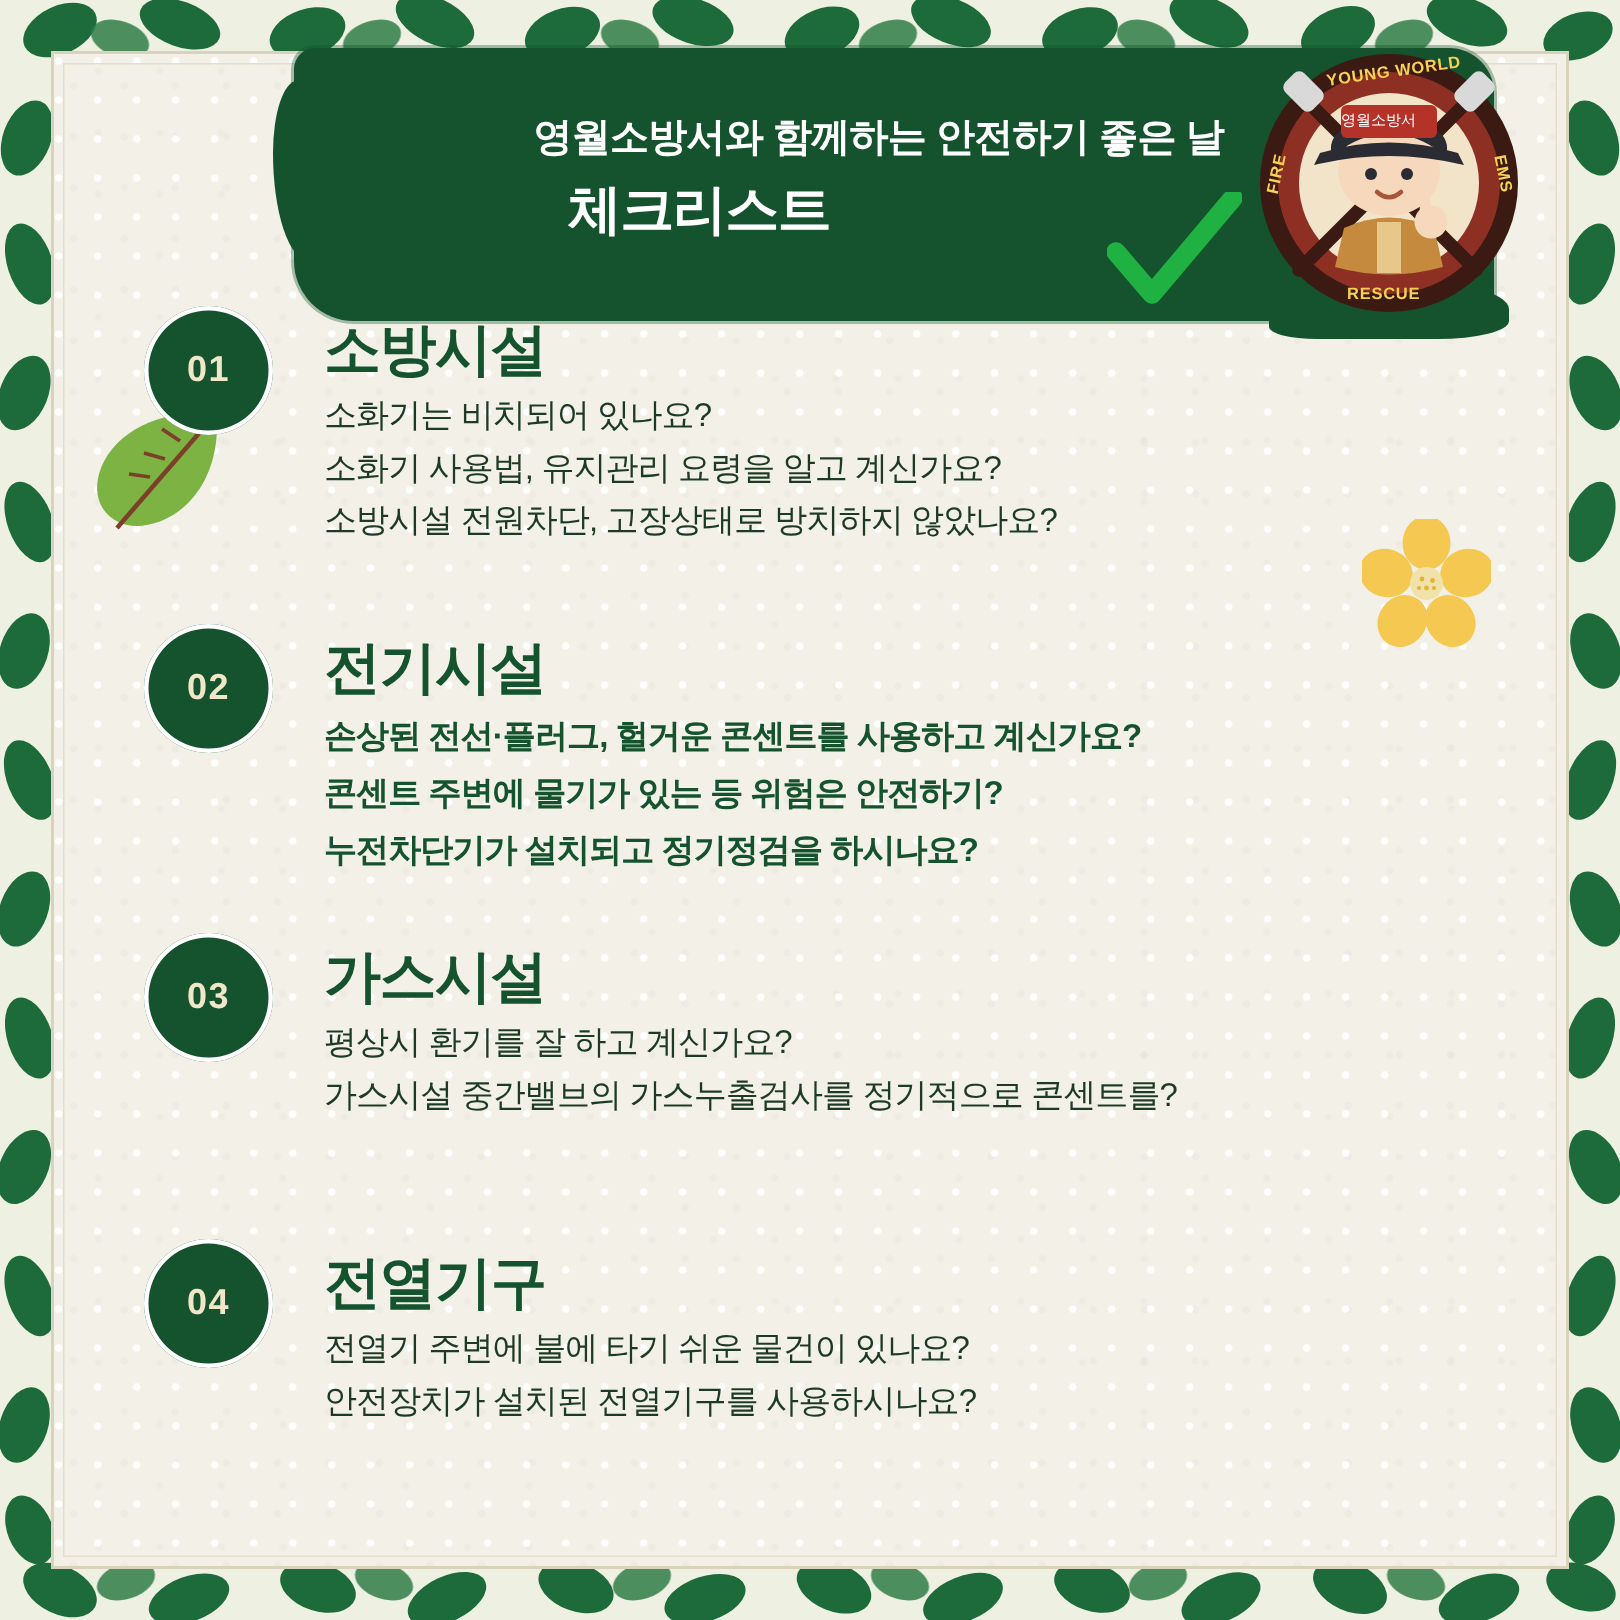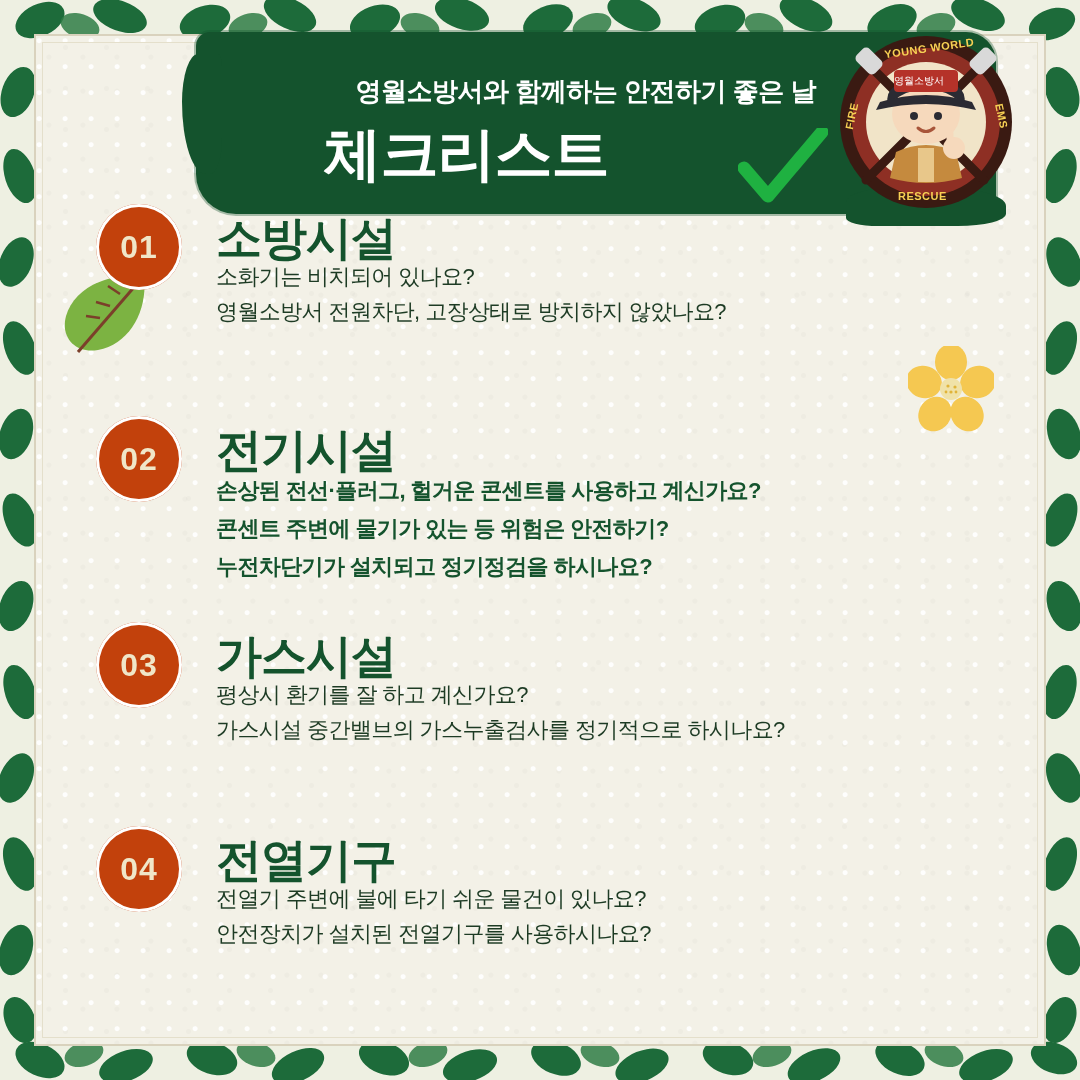--- a/index.html
+++ b/index.html
@@ -93,21 +93,21 @@
     font-weight: bold;
     letter-spacing: -0.5px;
     text-align: right;
   }
   .banner-title {
     position: absolute;
     left: 70px;
     top: 84px;
     width: 400px;
     color: #ffffff;
-    font-size: 58px;
+    font-size: 36px;
     font-weight: bold;
     letter-spacing: -1px;
     text-align: center;
   }
   .checkmark {
     position: absolute;
     left: 542px;
     top: 96px;
     width: 90px;
     height: 78px;
@@ -152,35 +152,35 @@
     left: 96px;
     width: 920px;
   }
   .badge {
     position: absolute;
     left: 0;
     top: 0;
     width: 86px;
     height: 86px;
     border-radius: 50%;
-    background: #c2410c;
+    background: #14532d;
     color: #f0e6c8;
-    font-size: 32px;
+    font-size: 24px;
     font-weight: bold;
     display: flex;
     align-items: center;
     justify-content: center;
     letter-spacing: 1px;
     box-shadow: 0 0 0 3px #ffffff inset;
   }
   .sec-title {
     position: absolute;
     left: 120px;
     top: 4px;
-    font-size: 46px;
+    font-size: 38px;
     font-weight: bold;
     color: #14532d;
     letter-spacing: -1px;
   }
   .sec-lines {
     position: absolute;
     left: 120px;
     top: 56px;
     width: 800px;
   }
@@ -370,40 +370,41 @@
     <div class="emblem-label right">EMS</div>
     <div class="emblem-label bottom">RESCUE</div>
     <div class="emblem-badge">영월소방서</div>
   </div>
 
   <div class="section sec1" style="top:204px;">
     <div class="badge">01</div>
     <div class="sec-title">소방시설</div>
     <div class="sec-lines">
       <div class="sec-line">소화기는 비치되어 있나요?</div>
-      <div class="sec-line">영월소방서 전원차단, 고장상태로 방치하지 않았나요?</div>
+      <div class="sec-line">소화기 사용법, 유지관리 요령을 알고 계신가요?</div>
+      <div class="sec-line">소방시설 전원차단, 고장상태로 방치하지 않았나요?</div>
     </div>
   </div>
 
   <div class="section sec2" style="top:416px;">
     <div class="badge">02</div>
     <div class="sec-title">전기시설</div>
     <div class="sec-lines">
       <div class="sec-line">손상된 전선·플러그, 헐거운 콘센트를 사용하고 계신가요?</div>
       <div class="sec-line">콘센트 주변에 물기가 있는 등 위험은 안전하기?</div>
       <div class="sec-line">누전차단기가 설치되고 정기정검을 하시나요?</div>
     </div>
   </div>
 
   <div class="section sec3" style="top:622px;">
     <div class="badge">03</div>
     <div class="sec-title">가스시설</div>
     <div class="sec-lines">
       <div class="sec-line">평상시 환기를 잘 하고 계신가요?</div>
-      <div class="sec-line">가스시설 중간밸브의 가스누출검사를 정기적으로 하시나요?</div>
+      <div class="sec-line">가스시설 중간밸브의 가스누출검사를 정기적으로 콘센트를?</div>
     </div>
   </div>
 
   <div class="section sec4" style="top:826px;">
     <div class="badge">04</div>
     <div class="sec-title">전열기구</div>
     <div class="sec-lines">
       <div class="sec-line">전열기 주변에 불에 타기 쉬운 물건이 있나요?</div>
       <div class="sec-line">안전장치가 설치된 전열기구를 사용하시나요?</div>
     </div>

